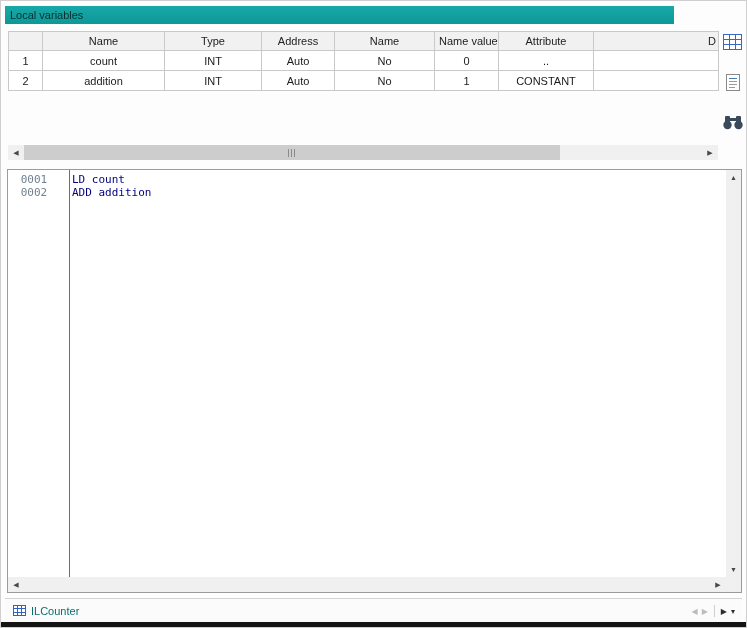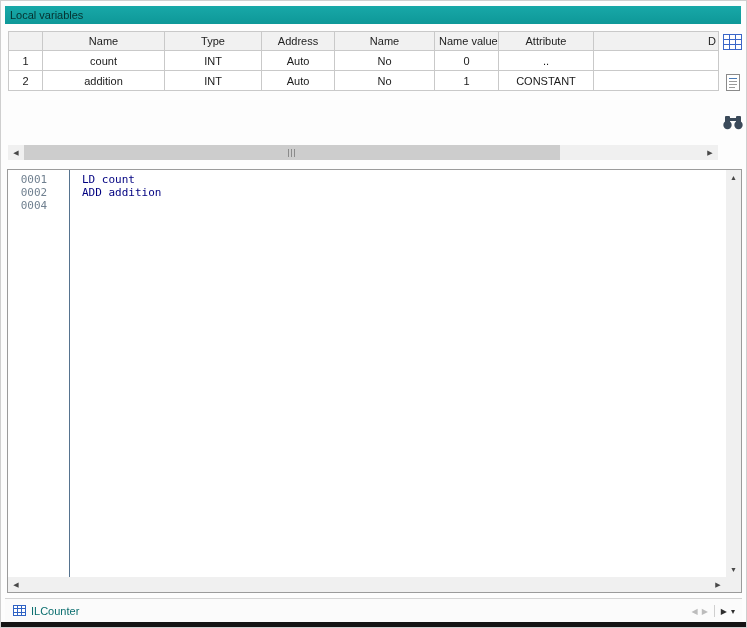--- a/index.html
+++ b/index.html
@@ -13,21 +13,21 @@
     color: #1a1a1a;
   }
   .window {
     position: absolute; inset: 0;
     background: #fdfdfd;
     border: 1px solid #cfcfcf;
   }
   
   .titlebar {
     position: absolute; left: 4px; top: 5px;
-    width: 736px; height: 18px;
+    width: 669px; height: 18px;
     background: linear-gradient(180deg, #18a8a8, #0e9898);
     display: flex; align-items: center;
     padding-left: 5px;
   }
   .titlebar .title-text { color: #05312f; }
   
   table.vars {
     position: absolute; left: 7px; top: 30px;
     width: 710px;
     border-collapse: collapse; table-layout: fixed;
@@ -90,21 +90,21 @@
   .code-lines {
     position: absolute; left: 0; top: 3px; right: 0;
     font-family: "DejaVu Sans Mono", monospace;
     font-size: 11px; line-height: 13px;
   }
   .code-line { display: flex; }
   .code-line .ln {
     flex: 0 0 57px; text-align: center; padding-right: 5px;
     color: #708090;
   }
-  .code-line .code { padding-left: 7px; color: #000080; white-space: pre; margin-left: 10px; }
+  .code-line .code { padding-left: 7px; color: #000080; white-space: pre; }
   .editor-vscroll {
     position: absolute; right: 0; top: 0; bottom: 15px; width: 15px;
     flex-direction: column;
   }
   .editor-hscroll {
     position: absolute; left: 0; bottom: 0; right: 15px; height: 15px;
   }
   .sb-corner { position: absolute; right: 0; bottom: 0; width: 15px; height: 15px; background: #f0f0f0; }
   
   .tabbar {
@@ -239,24 +239,20 @@
       <div class="gutter-divider"></div>
       <div class="code-lines">
         <div class="code-line">
           <span class="ln">0001</span>
           <span class="code">LD count</span>
         </div>
         <div class="code-line">
           <span class="ln">0002</span>
           <span class="code">ADD addition</span>
         </div>
-        <div class="code-line">
-          <span class="ln">0004</span>
-          <span class="code"></span>
-        </div>
       </div>
     </div>
     <div class="sb sb-v editor-vscroll" style="display:flex;">
       <span class="sb-btn">▲</span>
       <div class="sb-track"></div>
       <span class="sb-btn">▼</span>
     </div>
     <div class="sb editor-hscroll">
       <span class="sb-btn">◀</span>
       <div class="sb-track"></div>

